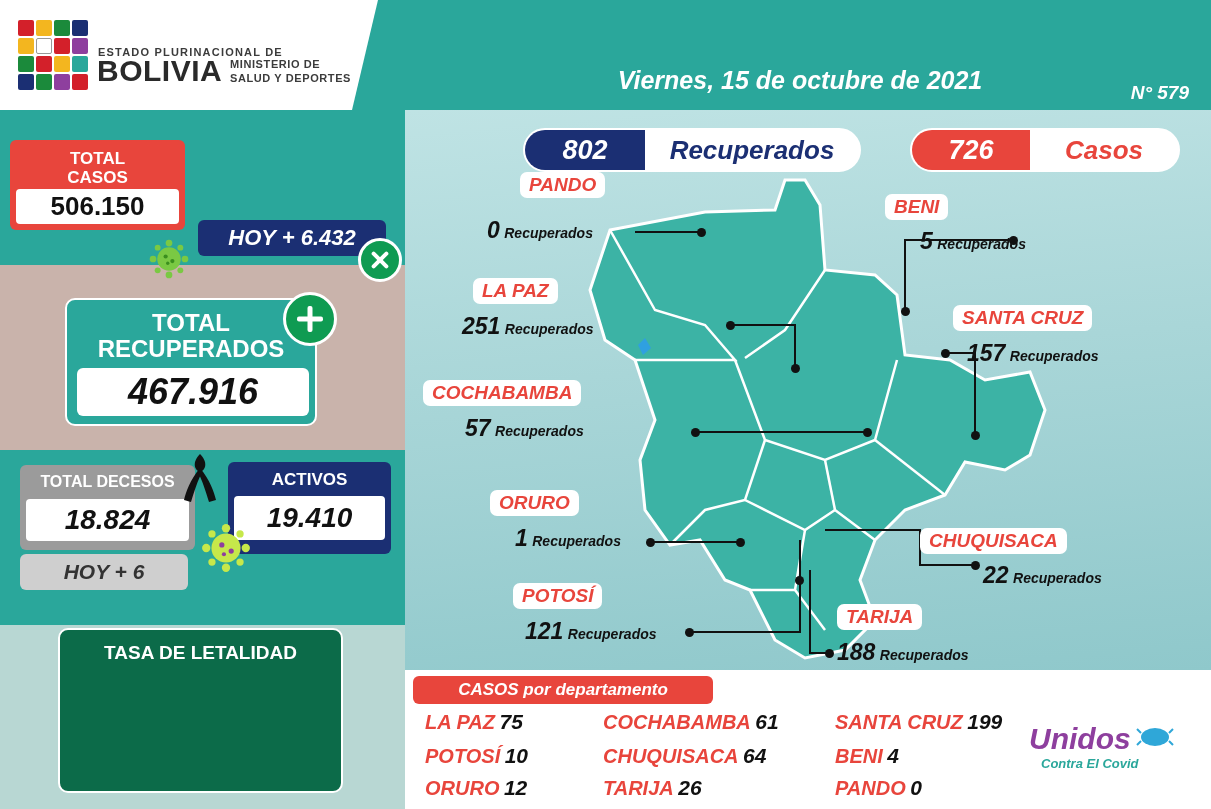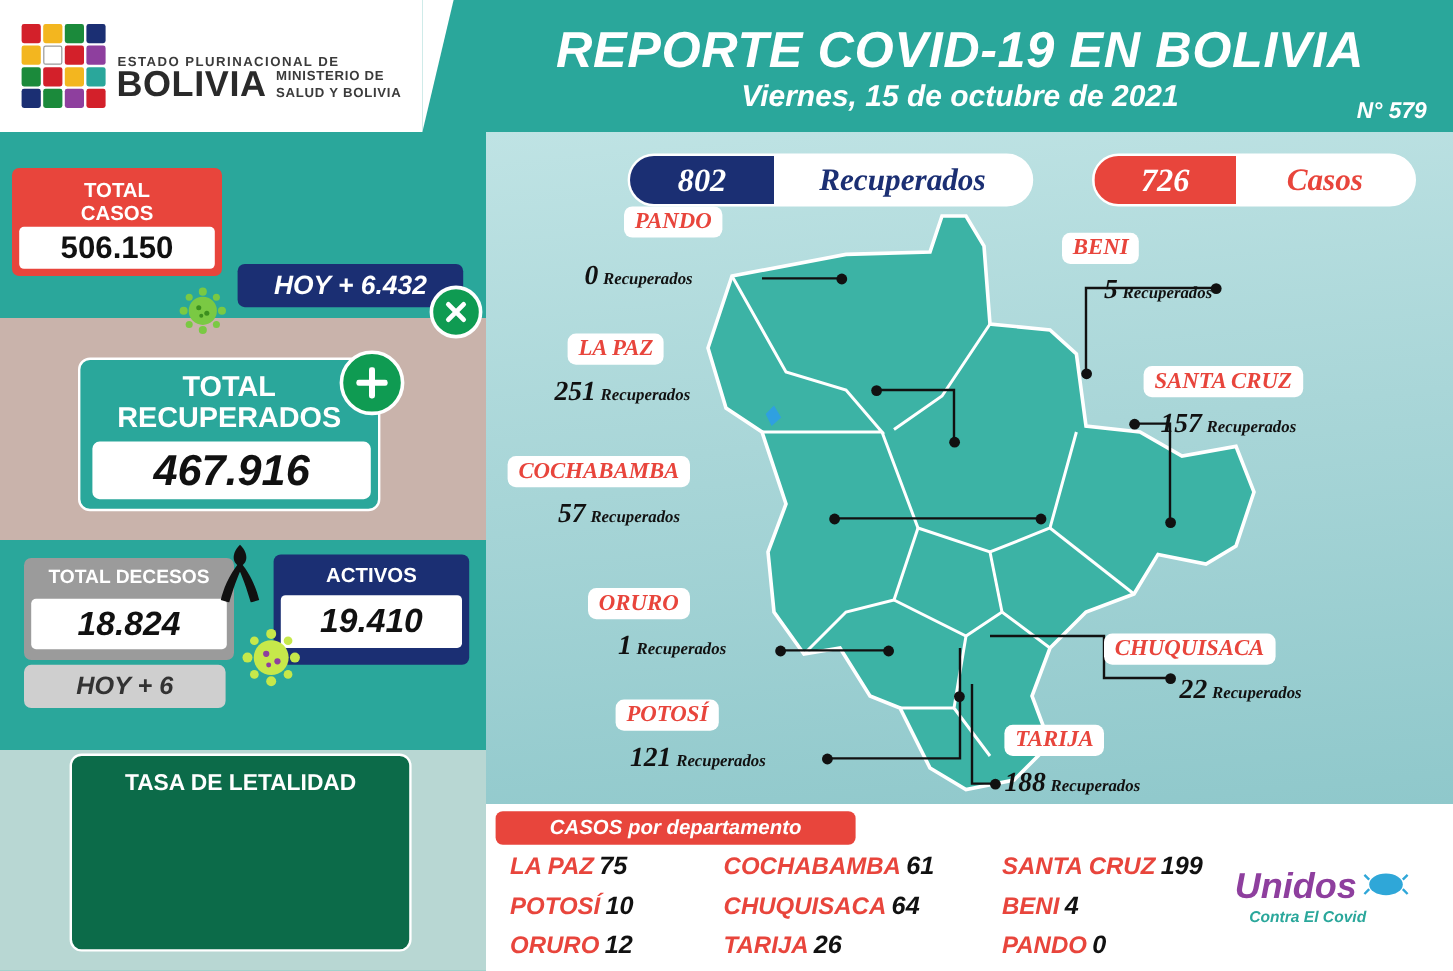--- a/index.html
+++ b/index.html
@@ -191,21 +191,20 @@
   }
   #letalidad .row {
     text-align:center; font-size:20px; font-weight:bold; font-style:italic;
     color:#111; line-height:31px;
   }
 
   
   #map-panel {
     position:absolute; left:405px; top:110px; width:806px; height:560px;
     background:linear-gradient(175deg,#bfe3e4 0%, #a9d6d8 45%, #8fc8cb 100%);
-    font-family:Liberation Serif, serif;
   }
   #bottom-panel {
     position:absolute; left:405px; top:670px; width:806px; height:116px;
     background:#ffffff;
   }
 
   .pill {
     position:absolute; border-radius:22px; display:flex; align-items:center;
     overflow:hidden; background:#ffffff;
   }
@@ -288,24 +287,23 @@
       <div class="coat-cell" style="left:54px;top:36px;background:#2aa79b;"></div>
       <div class="coat-cell" style="left:0;top:54px;background:#1b2f73;"></div>
       <div class="coat-cell" style="left:18px;top:54px;background:#1b8a3b;"></div>
       <div class="coat-cell" style="left:36px;top:54px;background:#8e3f9e;"></div>
       <div class="coat-cell" style="left:54px;top:54px;background:#d3202a;"></div>
     </div>
     <div id="estado-line">ESTADO PLURINACIONAL DE</div>
     <div id="bolivia-word">BOLIVIA</div>
     <div id="ministerio">
       <span>MINISTERIO DE</span>
-      <span class="l2">SALUD Y BOLIVIA</span>
+      <span class="l2">SALUD Y DEPORTES</span>
     </div>
   </div>
-  <div id="title-main">REPORTE COVID-19 EN BOLIVIA</div>
   <div id="title-date">Viernes, 15 de octubre de 2021</div>
   <div id="report-num">N° 579</div>
 </div>
 
 <div id="left-panel">
   <div id="left-band-1"></div>
   <div id="left-band-2"></div>
   <div id="left-band-3"></div>
   <div id="left-band-4"></div>
 

